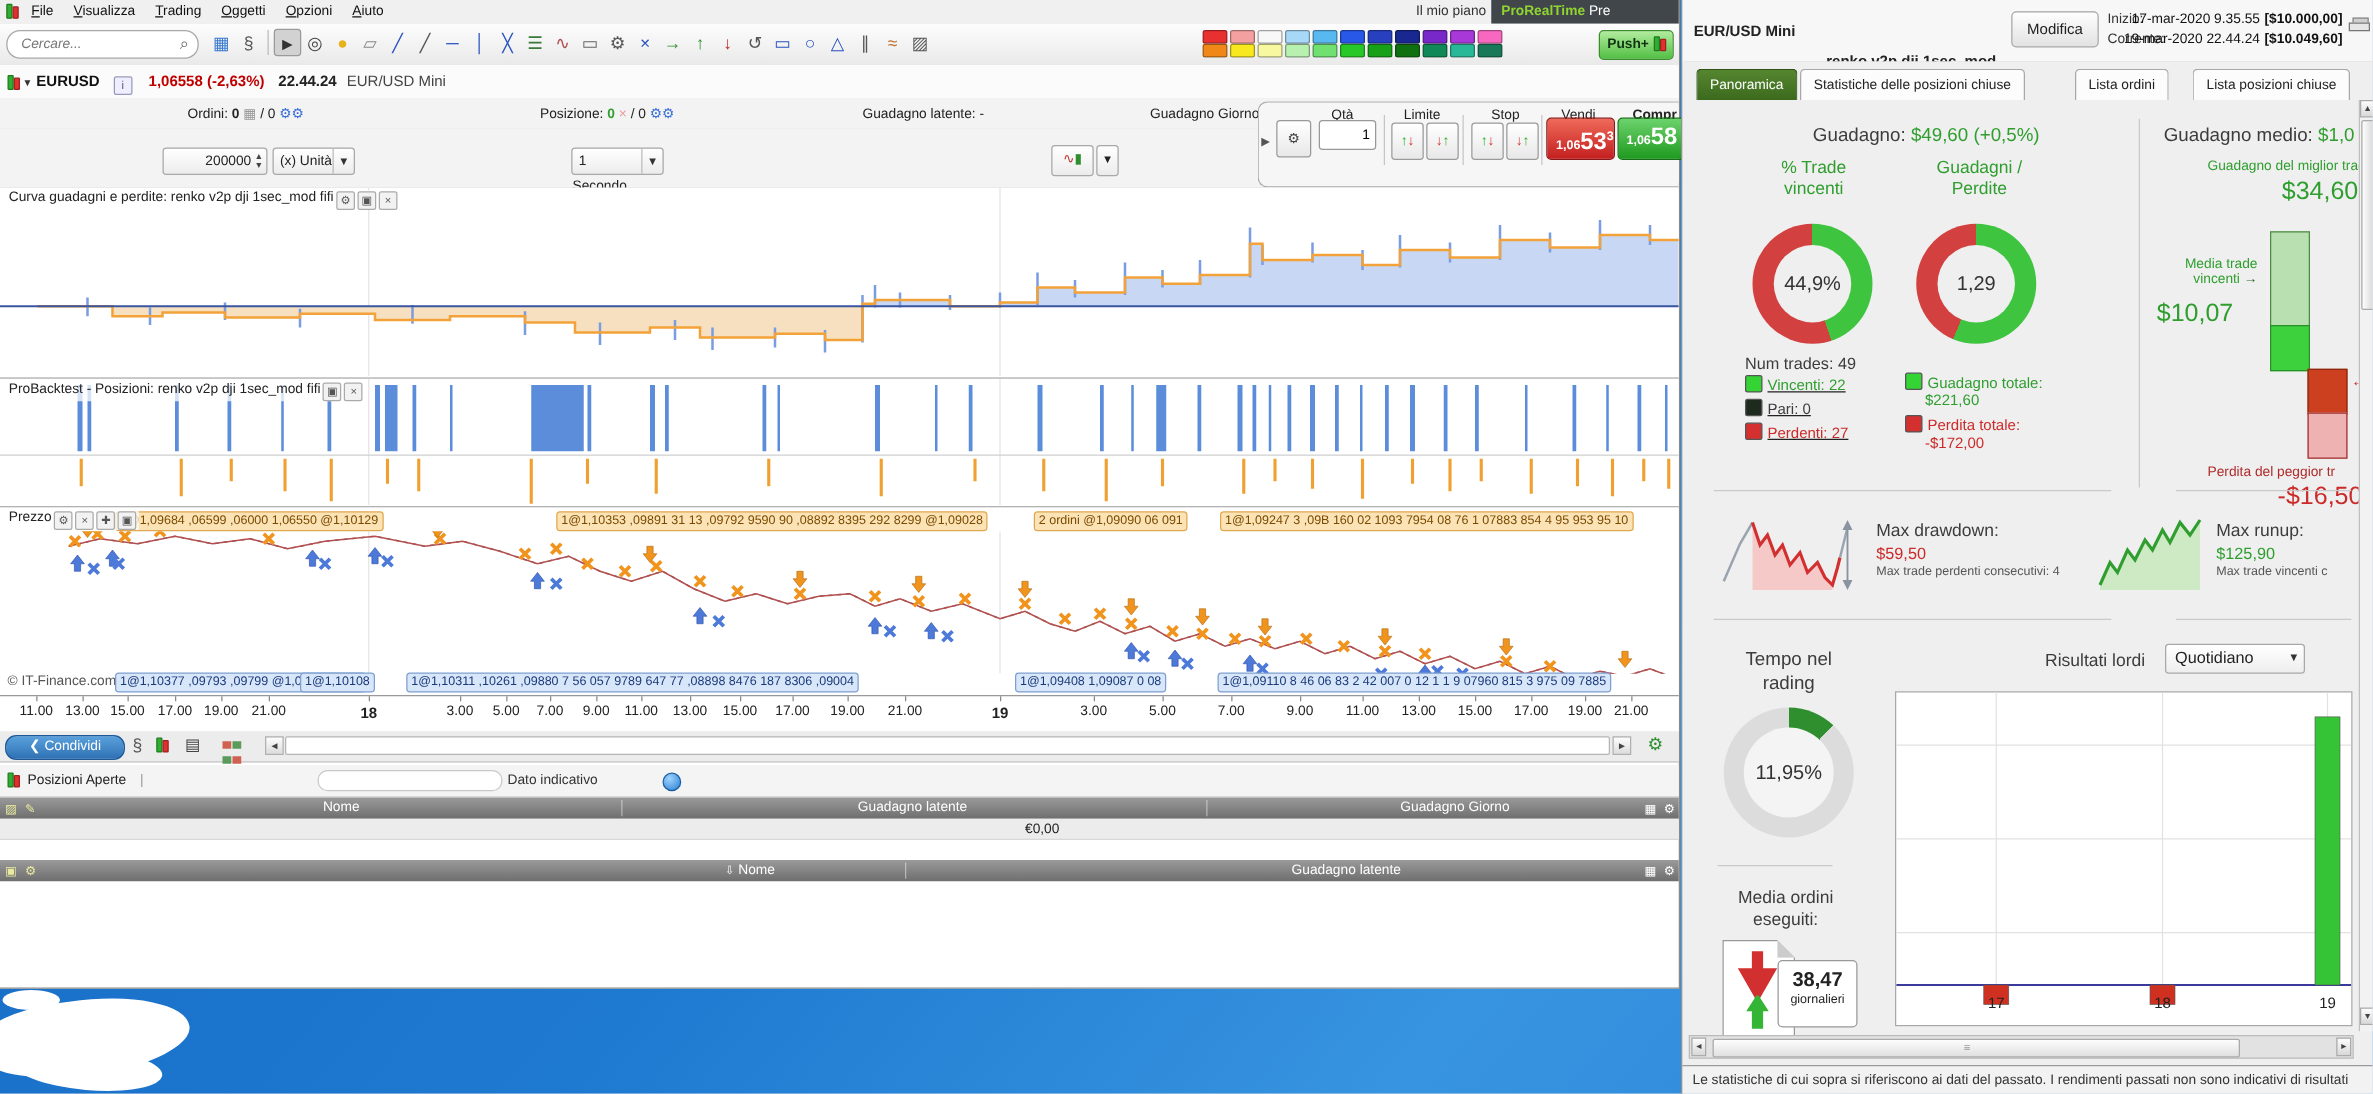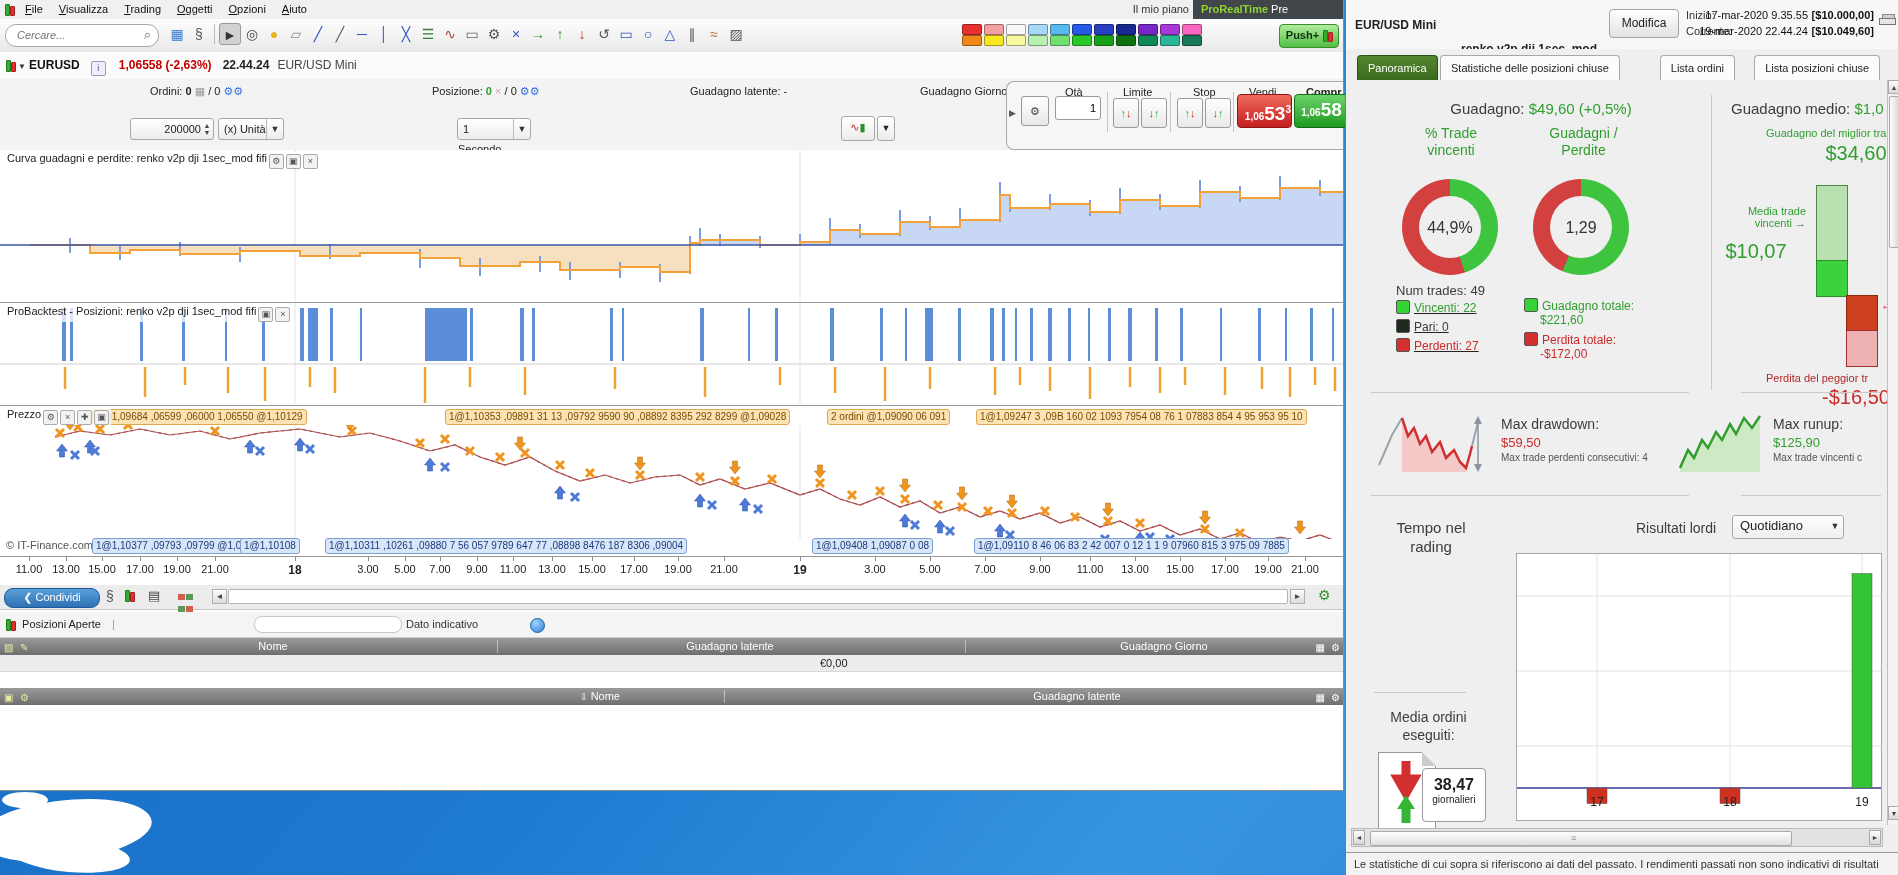--- a/index.html
+++ b/index.html
@@ -641,20 +641,24 @@
         <path d="M4,58 L12,40 L18,48 L26,30 L32,38 L40,22 L46,30 L54,14 L60,24 L68,8 L76,18 L84,6" fill="none" stroke="#2f9e2f" stroke-width="2.5"></path>
       </svg>
       <div class="abs dk" style="left:427px;top:336px;font-size:14px;white-space:nowrap;">Max runup:</div>
       <div class="abs grn" style="left:427px;top:355px;font-size:13px;">$125,90</div>
       <div class="abs sm10" style="left:427px;top:372px;color:#555;white-space:nowrap;">Max trade vincenti c</div>
 
       <div class="hr" style="left:25px;top:415px;width:318px;"></div>
       <div class="hr" style="left:395px;top:415px;width:140px;"></div>
 
       <div class="abs dk" style="left:35px;top:438px;width:100px;text-align:center;font-size:15px;line-height:19px;"><span>Tempo nel</span><br><span>rading</span></div>
+      <div class="donut" id="donut3" style="left: 33px; top: 486px; width: 104px; height: 104px; background: conic-gradient(rgb(47, 143, 47) 0deg, rgb(47, 143, 47) 11.95%, rgb(220, 220, 220) 11.95%, rgb(220, 220, 220) 100%);">
+        <div class="hole" style="left:16px;top:16px;width:72px;height:72px;background:#f4f4f4;"></div>
+        <div class="dval" style="top:44px;">11,95%</div>
+      </div>
       <div class="hr" style="left:28px;top:612px;width:92px;"></div>
       <div class="abs dk" style="left:30px;top:628px;width:105px;text-align:center;font-size:14px;line-height:18px;"><span>Media ordini</span><br><span>eseguiti:</span></div>
       <div class="page-icon" style="left:32px;top:672px;">
         <div class="page-fold"></div>
         <svg width="54" height="76" viewBox="0 0 54 76">
             <path d="M27,8 L27,26 M27,26 L19,26 L27,40 L35,26 L27,26" stroke="#d23030" stroke-width="9" fill="none"></path>
             <path d="M20,44 L34,44 L27,44 M27,72 L27,54 M27,54 L19,54 L27,42 L35,54 L27,54" stroke="none" fill="none"></path>
             <path d="M27,70 L27,52 M27,52" stroke="#35b535" stroke-width="9" fill="none"></path>
             <path d="M27,42 L36,56 L18,56 Z" fill="#35b535"></path>
             <path d="M27,44 L18,28 L36,28 Z" fill="#d23030"></path>

